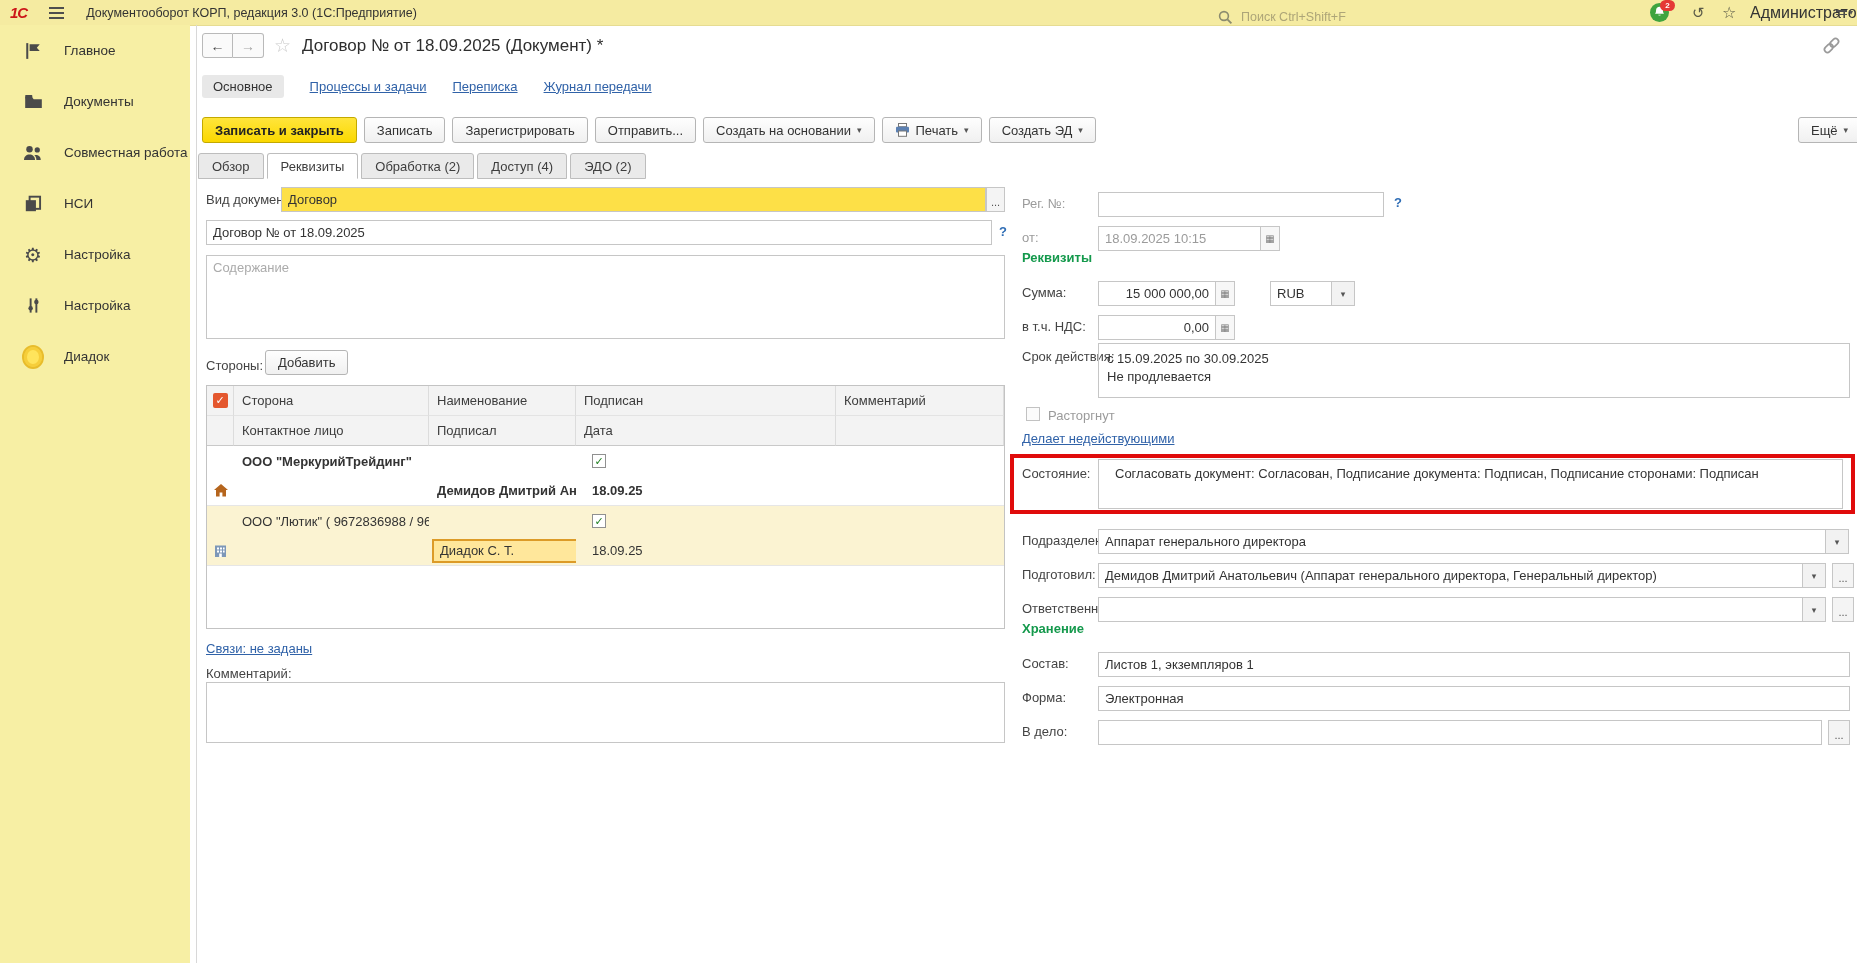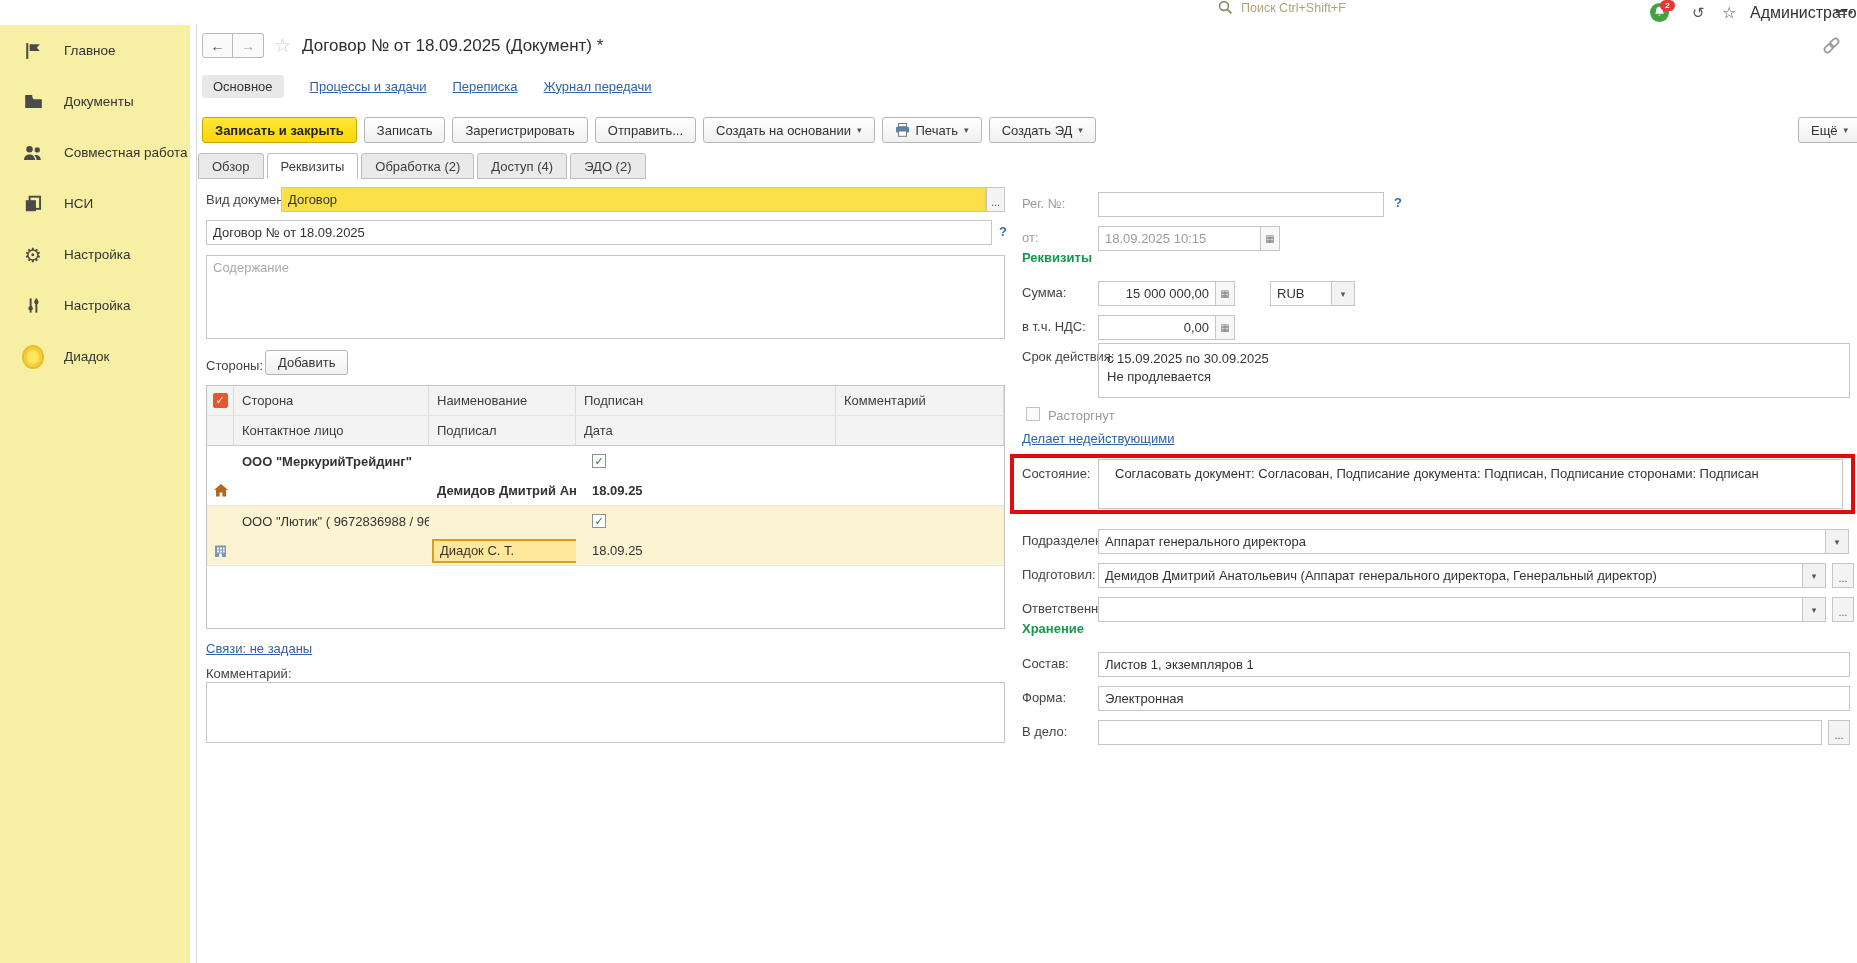--- a/index.html
+++ b/index.html
@@ -6,21 +6,21 @@
   .screen{position:relative;width:1857px;height:963px;overflow:hidden;background:#fff;
           font-family:"Liberation Sans","DejaVu Sans",sans-serif;font-size:13px;color:#333;}
   .abs{position:absolute;}
   
   .topbar{position:absolute;left:0;top:0;width:1857px;height:25px;background:#F5EBA1;
           border-bottom:1px solid #E6DC92;display:flex;align-items:center;}
   .logo1c{font-weight:bold;font-style:italic;font-size:15px;color:#CC1719;margin-left:10px;letter-spacing:-1px;}
   .burger{display:inline-flex;flex-direction:column;gap:3px;margin-left:22px;cursor:pointer;}
   .burger i{display:block;width:15px;height:2px;background:#4E4E4E;}
   .apptitle{margin-left:22px;font-size:12.5px;color:#333;}
-  .tb-search{position:absolute;left:1218px;top:0;height:25px;display:flex;align-items:flex-start;gap:6px;}
+  .tb-search{position:absolute;left:1218px;top:0;height:25px;display:flex;align-items:flex-end;gap:6px;}
   .tb-search input{border:none;background:transparent;outline:none;font-size:12.5px;color:#333;width:160px;}
   .tb-search input::placeholder{color:#ADA578;}
   .tb-bell{position:absolute;left:1650px;top:3px;width:20px;height:20px;cursor:pointer;}
   .tb-badge{position:absolute;right:-5px;top:-3px;min-width:11px;height:11px;border-radius:6px;background:#E53935;
             color:#fff;font-size:8px;line-height:11px;text-align:center;padding:0 2px;font-weight:bold;}
   .tb-ico{position:absolute;top:0;height:25px;display:flex;align-items:center;color:#5A5A48;font-size:15px;cursor:pointer;}
   .tb-user{position:absolute;left:1750px;top:0;height:25px;display:flex;align-items:center;font-size:16px;color:#333;cursor:pointer;}
   .tb-menu{position:absolute;left:1836px;top:0;height:25px;display:flex;align-items:center;gap:2px;cursor:pointer;color:#4E4E4E;}
   .tb-menu .bars{display:inline-flex;flex-direction:column;gap:2px;}
   .tb-menu .bars i{display:block;width:11px;height:1.6px;background:#4E4E4E;}
@@ -103,20 +103,29 @@
           box-sizing:border-box;pointer-events:none;}
   .statefield{position:absolute;left:1098px;top:459px;width:745px;height:50px;border:1px solid #C6C6C6;
               box-sizing:border-box;background:#fff;padding:5px 16px;line-height:17px;overflow:hidden;}
   a.plain{color:#3062A8;text-decoration:underline;cursor:pointer;}
 </style>
 </head>
 <body>
 
 <div class="screen">
 
+  <div class="topbar">
+    <span class="logo1c">1С</span>
+    <span class="burger">
+        <i></i>
+        <i></i>
+        <i></i>
+      </span>
+    <span class="apptitle">Документооборот КОРП, редакция 3.0  (1С:Предприятие)</span>
+  </div>
   <div class="tb-search">
     <span style="display:flex;">
       <svg width="15" height="15" viewBox="0 0 15 15">
           <circle cx="6" cy="6" r="4.4" fill="none" stroke="#8B8B6E" stroke-width="1.6"></circle>
           <line x1="9.4" y1="9.4" x2="13.4" y2="13.4" stroke="#8B8B6E" stroke-width="1.8"></line>
         </svg>
     </span>
     <input placeholder="Поиск Ctrl+Shift+F" style="">
   </div>
   <div class="tb-bell" style="left:1650px;top:3px;position:absolute;">

